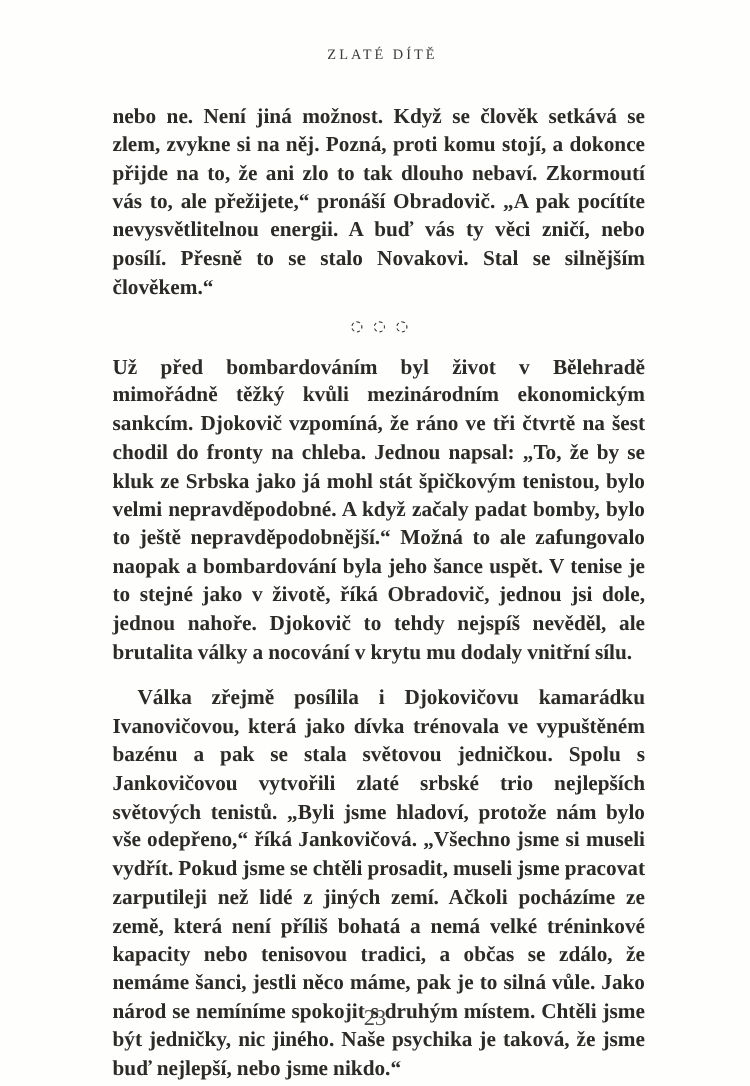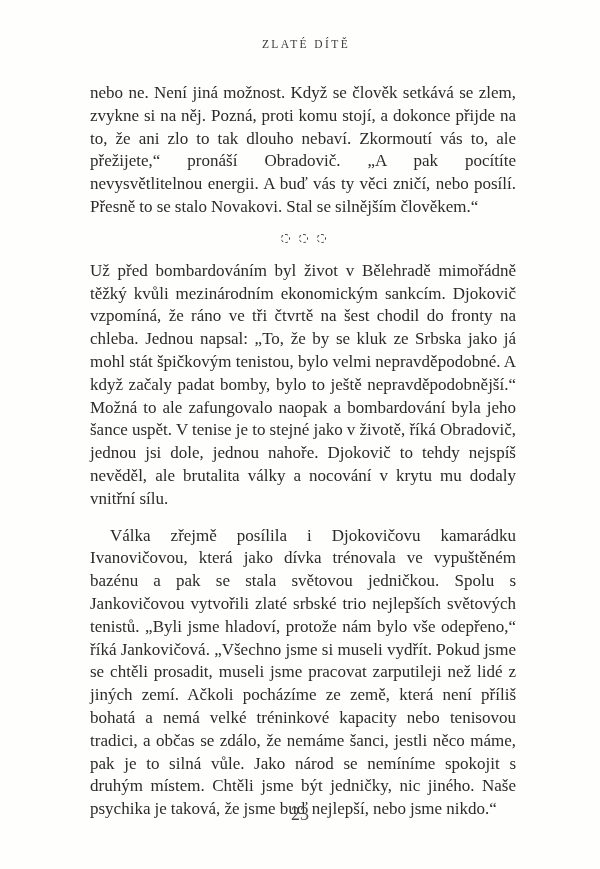--- a/index.html
+++ b/index.html
@@ -34,20 +34,21 @@
     left: 90px;
     width: 426px;
   }
   .para {
     margin: 0;
     font-size: 17px;
     line-height: 22.8px;
     text-align: justify;
     color: #2d2b28;
     word-spacing: -0.2px;
+    font-weight: bold;
   }
   .para.indent {
     text-indent: 20px;
     margin-top: 14px;
   }
   .ornament {
     display: flex;
     justify-content: center;
     align-items: center;
     gap: 9px;

